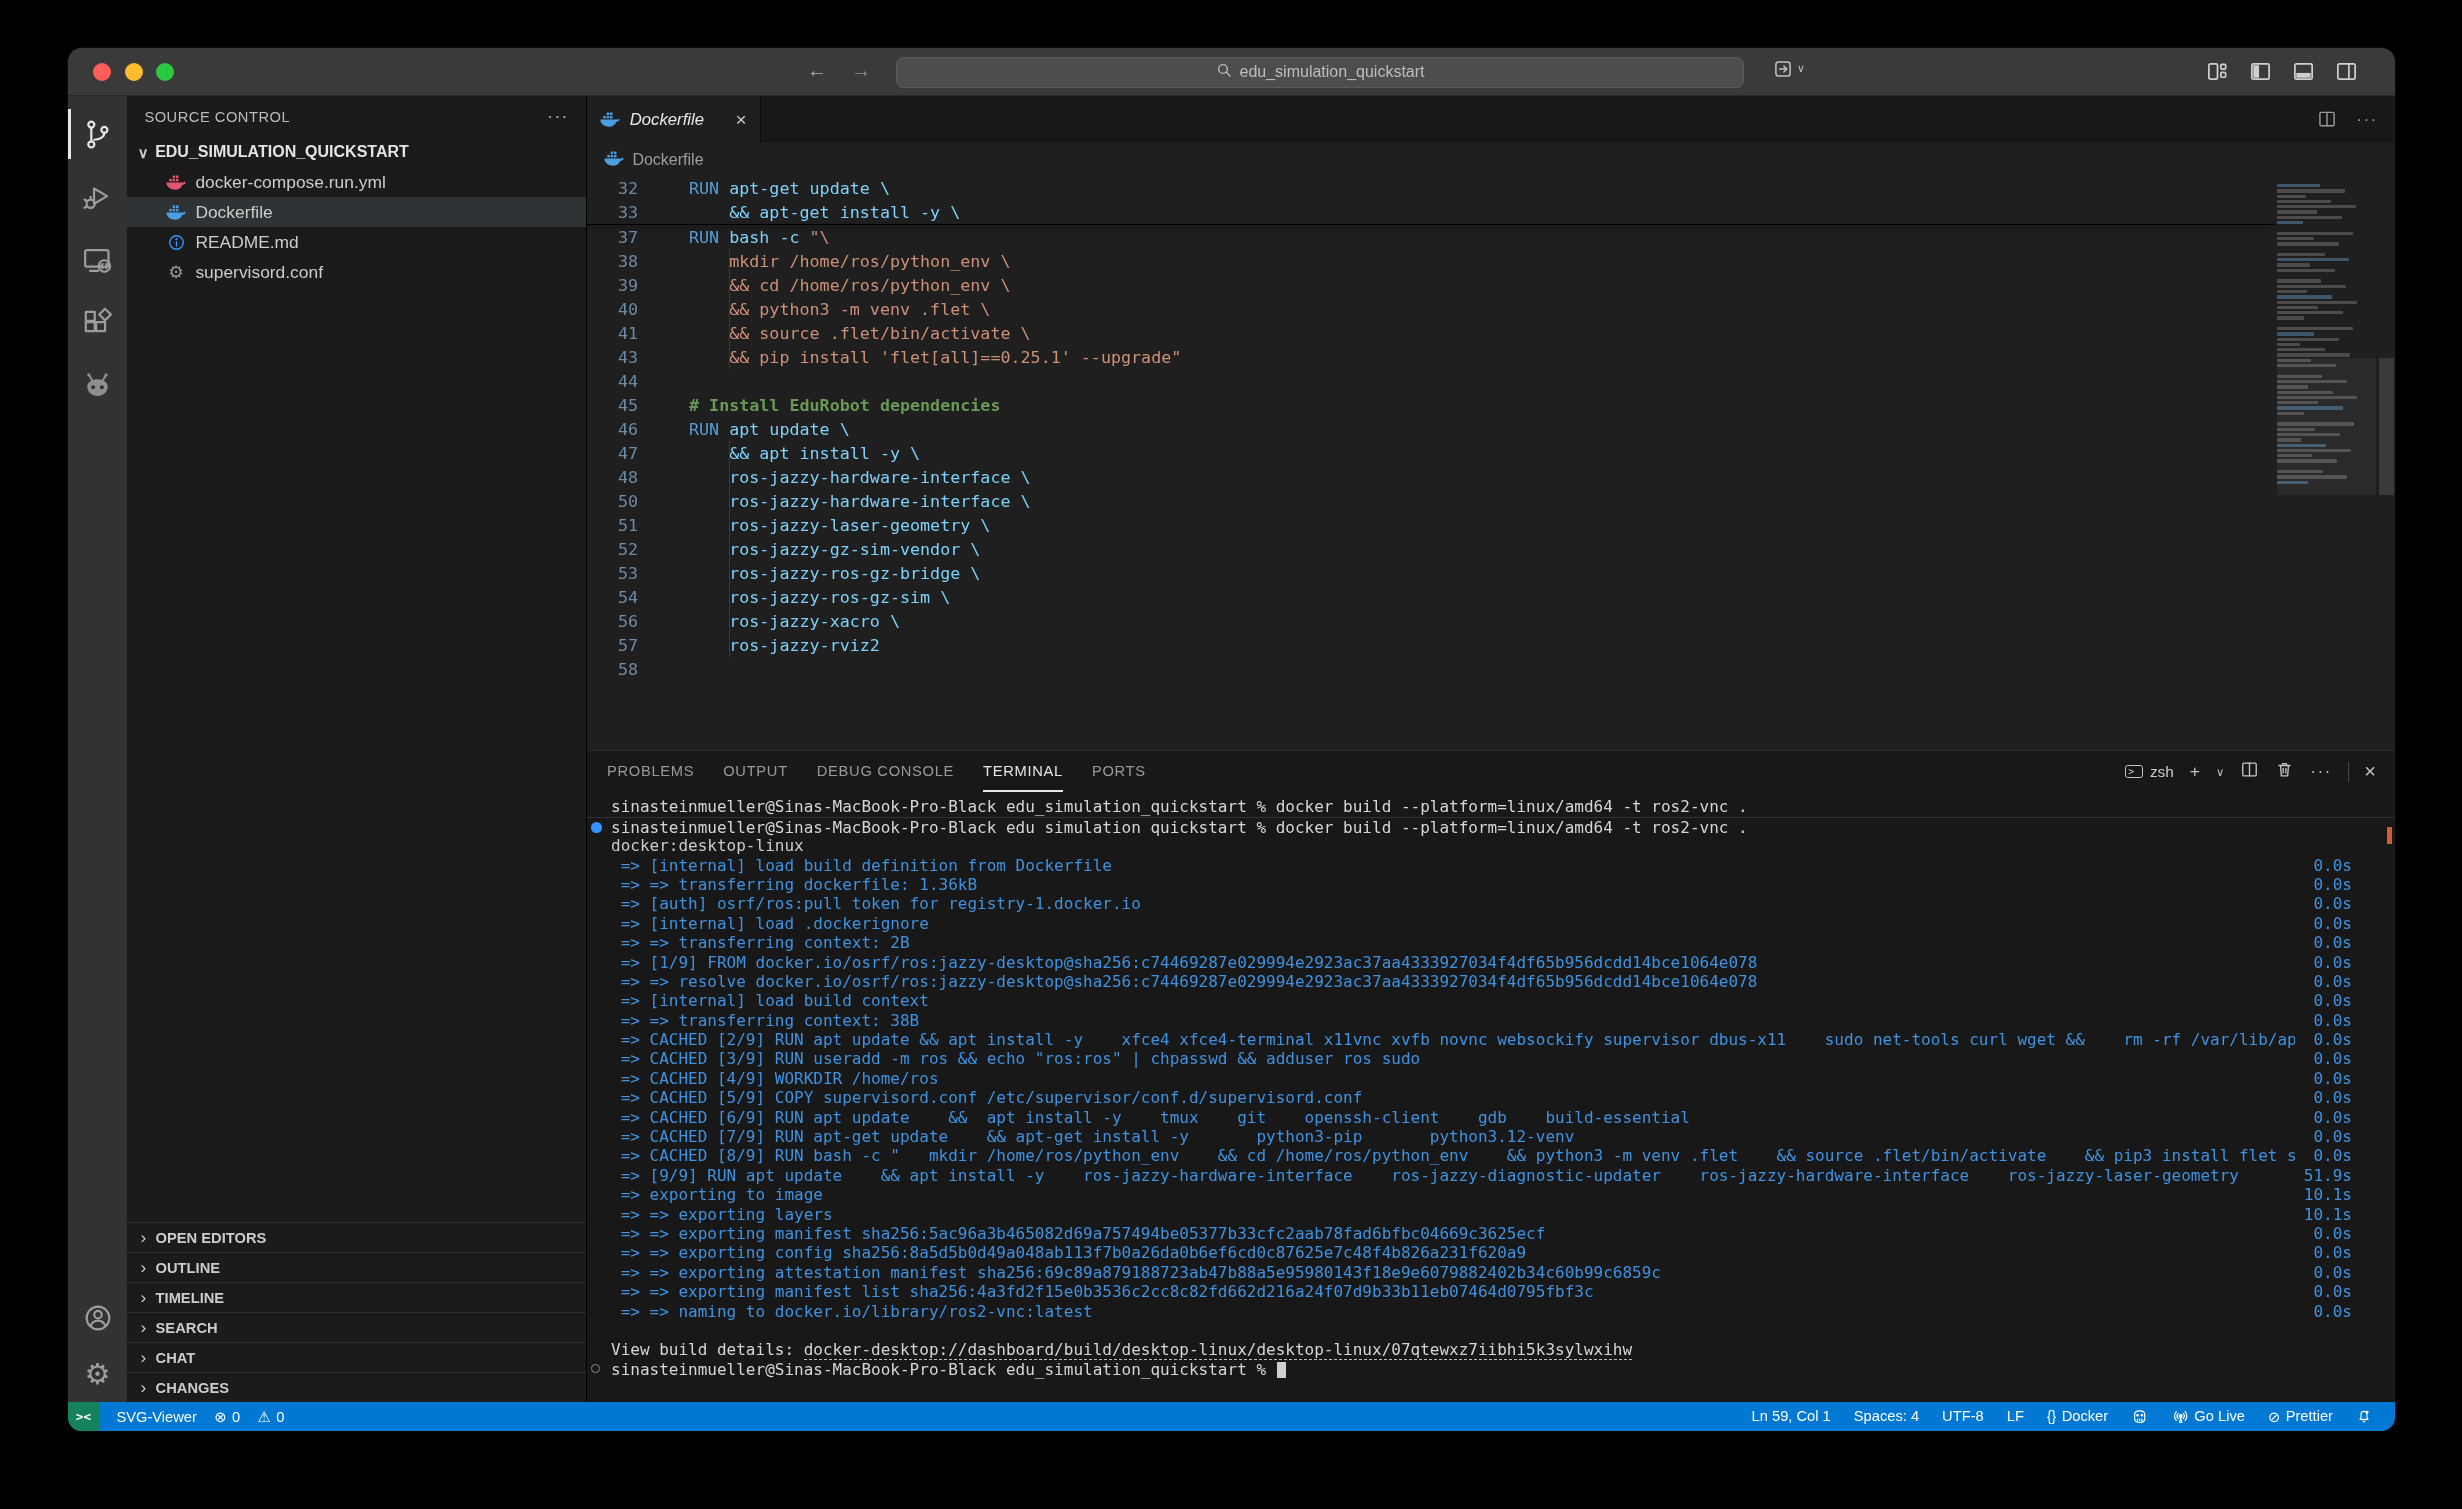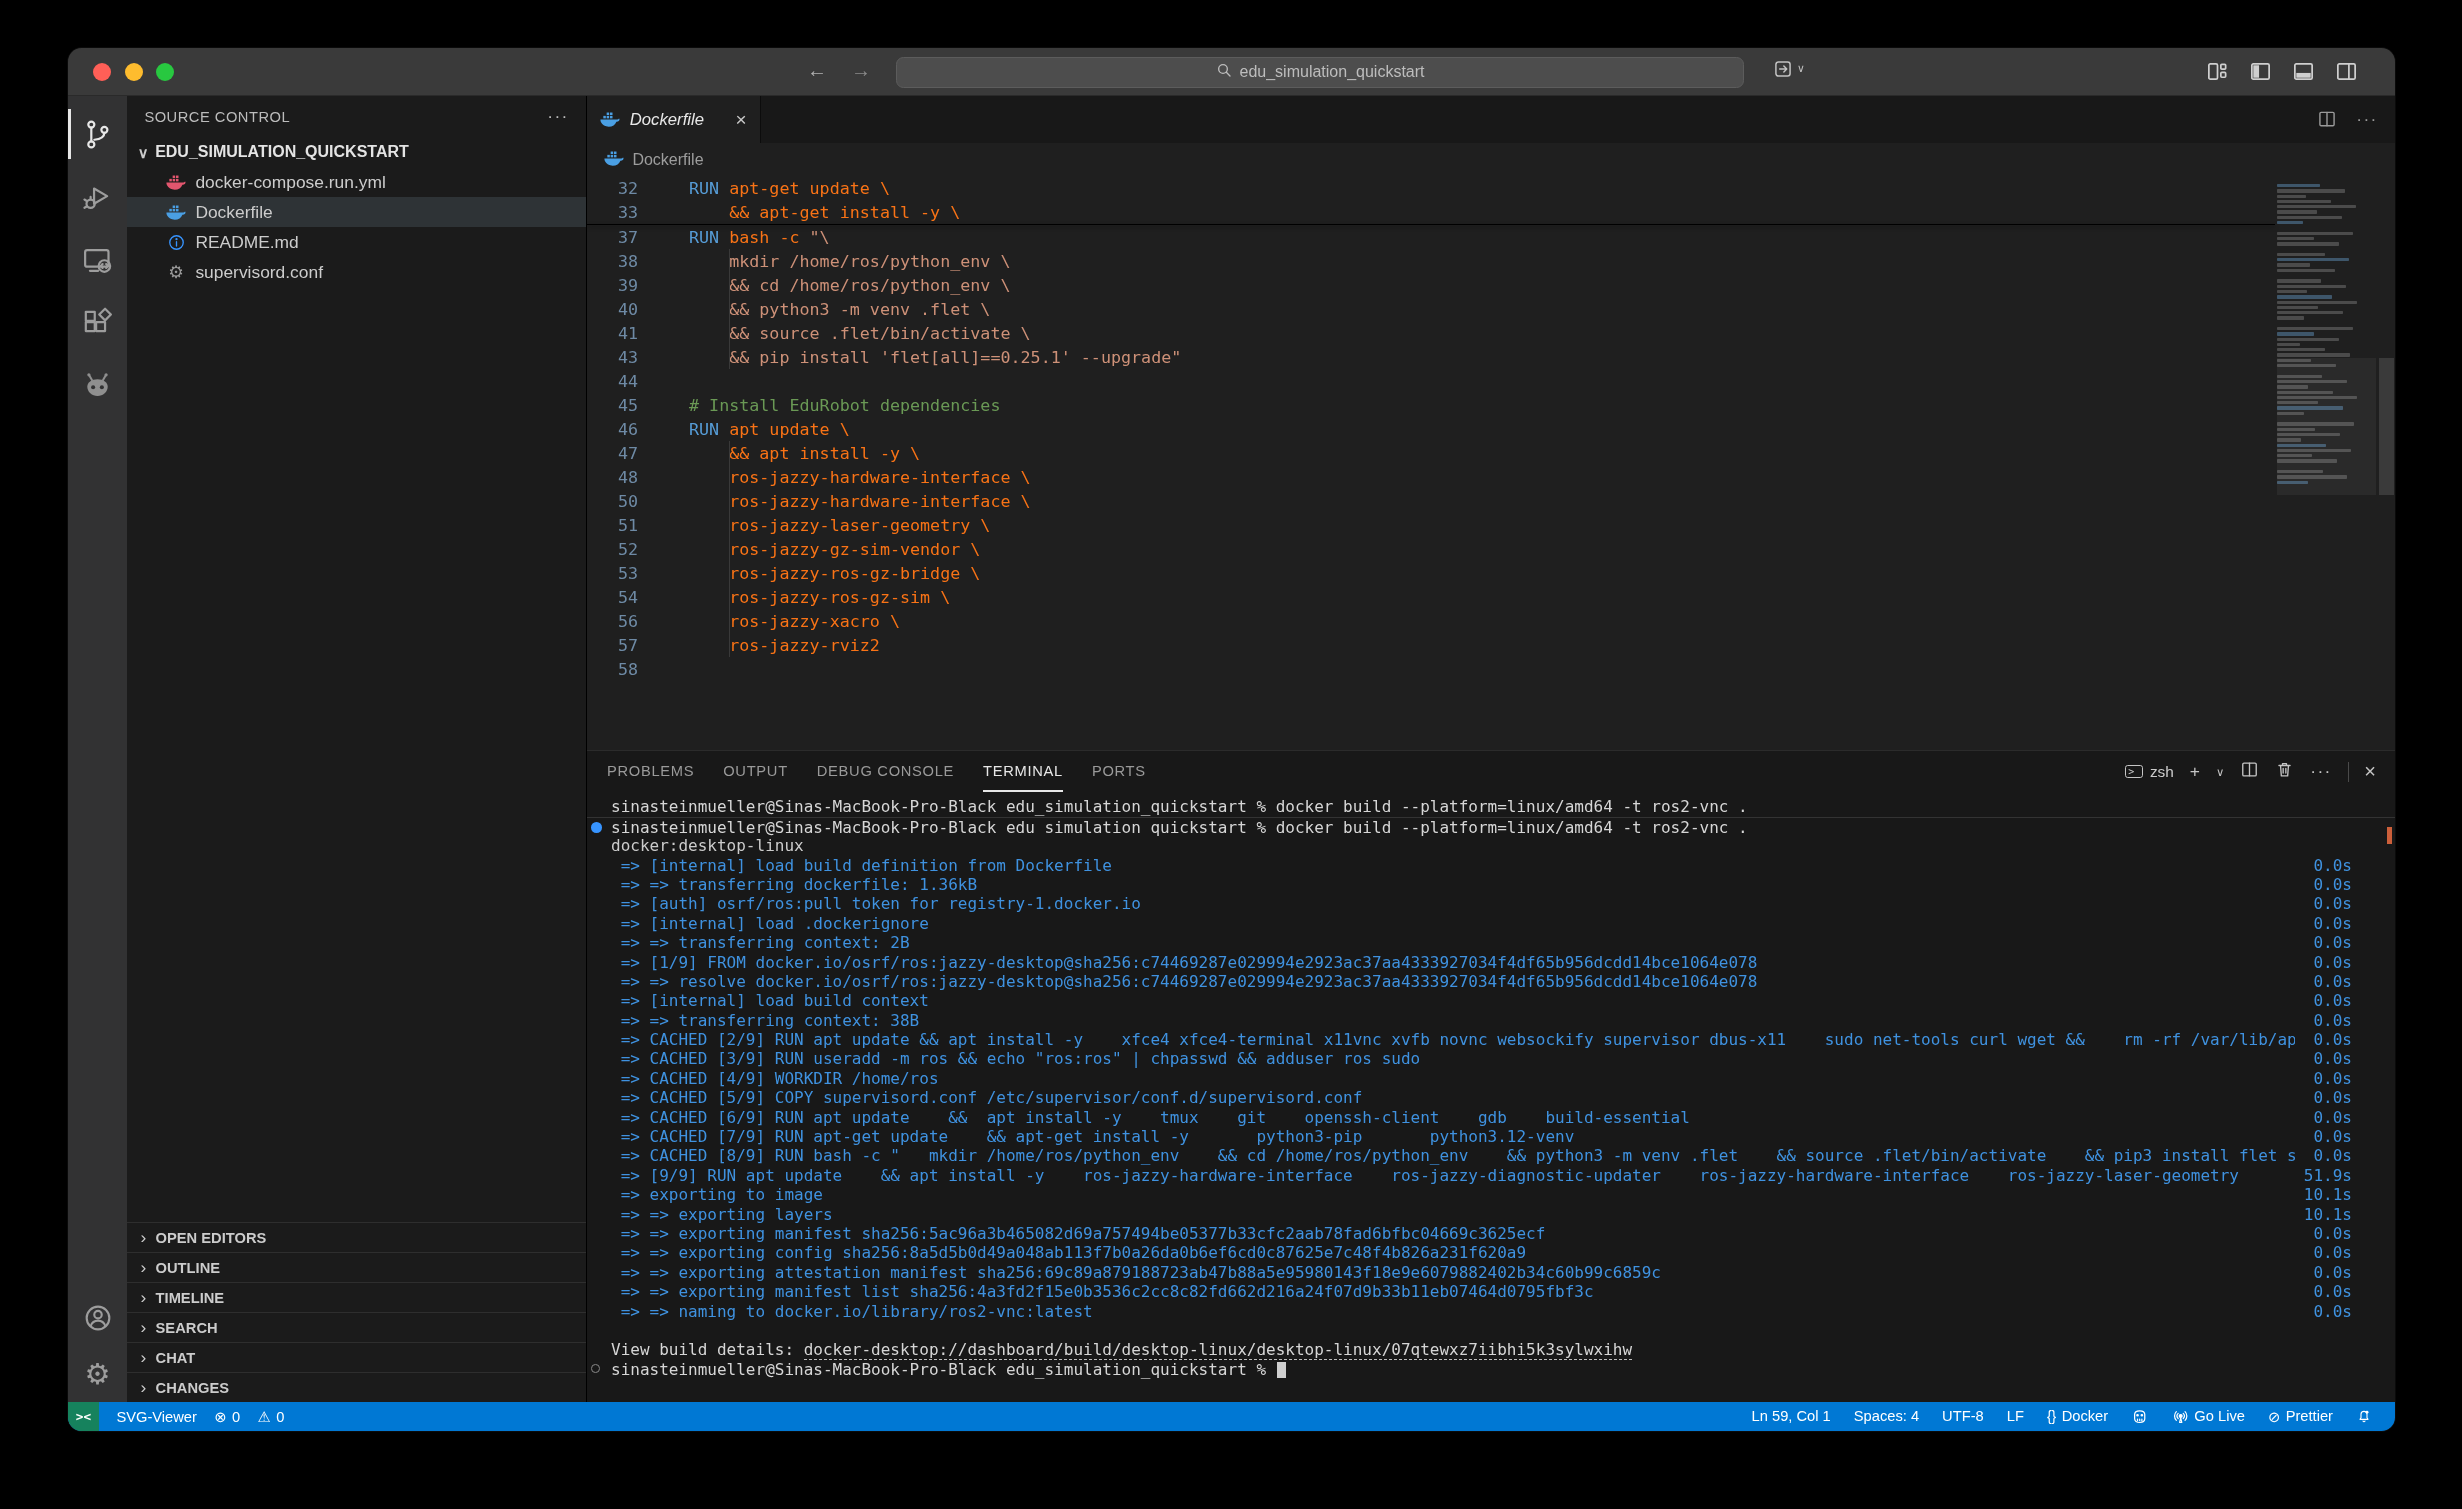--- a/index.html
+++ b/index.html
@@ -65,21 +65,21 @@
   .breadcrumb { height:33px; display:flex; align-items:center; gap:8px; padding-left:17.4px;
                 color:#9d9d9d; font-size:16px; flex:0 0 33px; }
   .codearea { position:relative; height:574px; flex:0 0 574px; overflow:hidden;
               font-family:"DejaVu Sans Mono", monospace; }
   .codelines { position:absolute; left:0; top:0; right:120px; }
   .cl { height:24px; line-height:24px; display:flex; white-space:pre; font-size:16.7px; position:relative; }
   .cl .ln { width:75px; text-align:right; padding-right:24px; color:#6e8aa5; flex:0 0 75px; }
   .cl .ct { padding-left:27px; }
   .cl .guide { position:absolute; left:142px; top:0; bottom:0; border-left:0.7px solid #393939; }
   .sticky-sep { height:1.3px; background:#000; box-shadow:0 2px 4px rgba(0,0,0,.55); }
-  .tok-kw { color:#569cd6; } .tok-fg { color:#f97316; } .tok-str { color:#ce9178; } .tok-com { color:#6a9955; }
+  .tok-kw { color:#569cd6; } .tok-fg { color:#7dd3fc; } .tok-str { color:#ce9178; } .tok-com { color:#6a9955;font-weight:bold; }
   .minimap { position:absolute; right:19px; top:2.7px; width:99px; }
   .mm-row { height:3.3px; margin-bottom:2px; background:#787878; opacity:.5; border-radius:0.7px; }
   .mm-slider { position:absolute; right:19px; top:182px; width:99px; height:137px;
                background:rgba(255,255,255,.05); }
   .vscroll { position:absolute; right:0; top:0; width:17.4px; bottom:0; }
   .vthumb { position:absolute; right:1.3px; top:182px; width:14.7px; height:137px; background:#4a4a4a; opacity:.65; }
   
   .panel { flex:1; background:#181818; border-top:0.7px solid #2b2b2b; display:flex;
            flex-direction:column; min-height:0; position:relative; }
   .panelhdr { height:41px; display:flex; align-items:center; padding-left:20px; flex:0 0 41px; }

